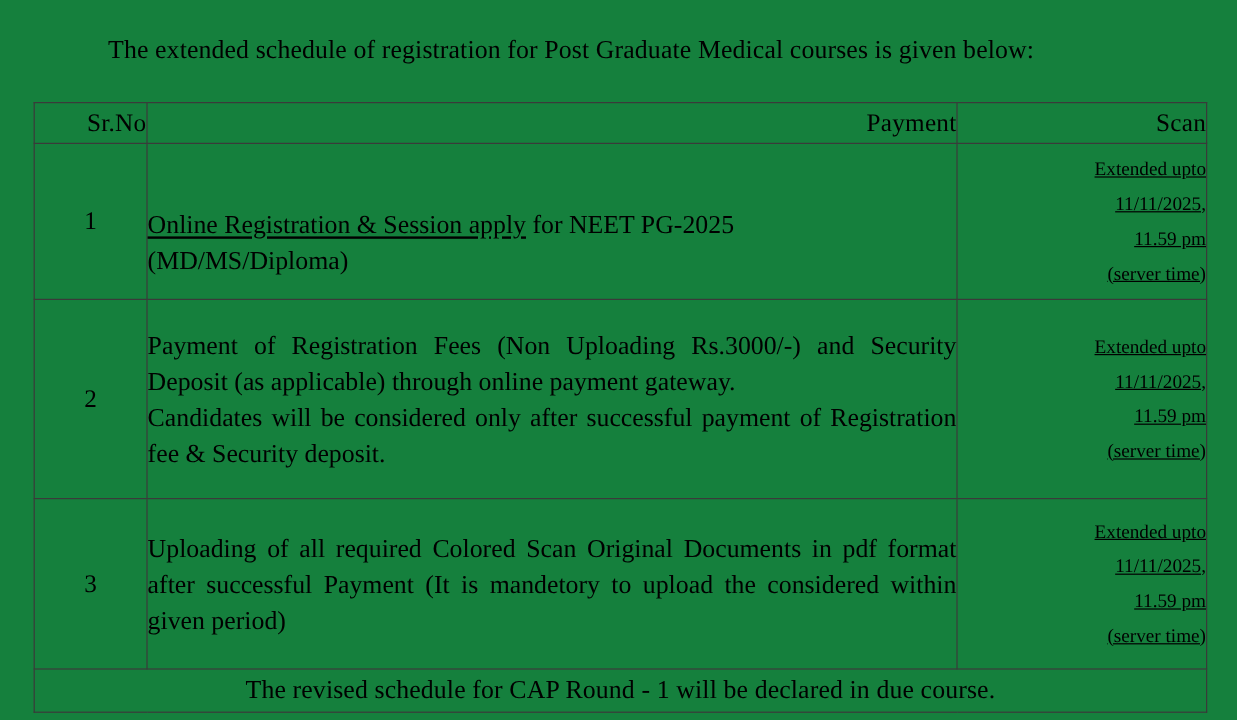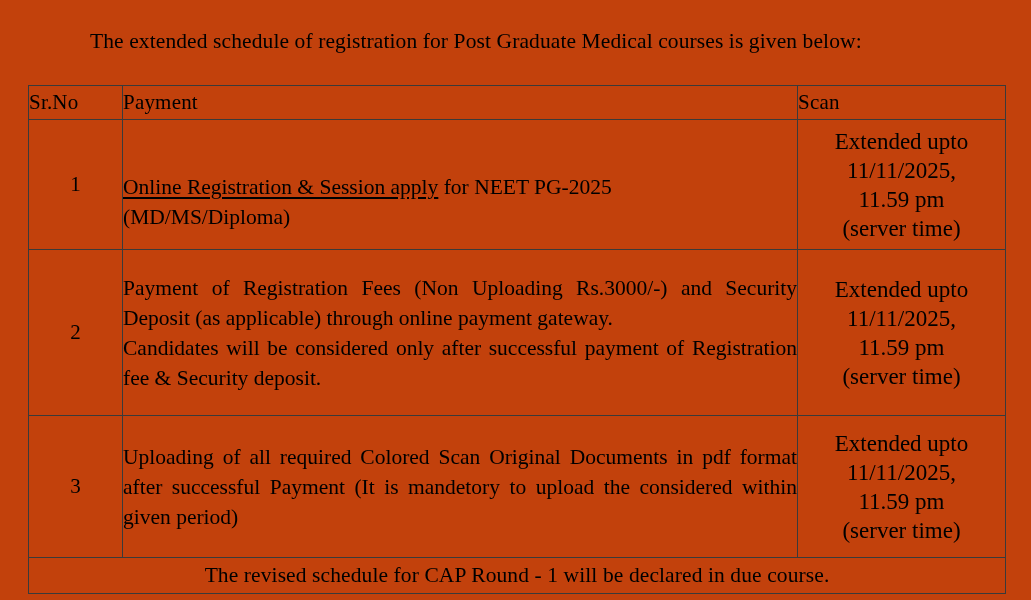--- a/index.html
+++ b/index.html
@@ -11,21 +11,21 @@
     width: 1031px;
     height: 600px;
     font-family: "Liberation Serif", "DejaVu Serif", serif;
     color: #000000;
     overflow: hidden;
   }
   .page {
     position: relative;
     width: 1031px;
     height: 600px;
-    background: #c2410c;
+    background: #15803d;
   }
 
   
   .intro {
     position: absolute;
     left: 28px;
     top: 4px;
     width: 977px;
     font-size: 21.5px;
     line-height: 31px;
@@ -49,21 +49,21 @@
     padding: 0;
     vertical-align: middle;
     font-weight: normal;
   }
   .col-sr   { width: 94px; }
   .col-act  { width: 675px; }
   .col-date { width: 208px; }
 
   
   .hdr-cell {
-    text-align: left;
+    text-align: right;
     font-weight: bold;
     font-size: 21px;
     height: 33px;
     line-height: 33px;
     letter-spacing: 0.2px;
   }
 
   
   .sr-cell {
     text-align: center;
@@ -88,25 +88,26 @@
     text-align-last: left;
     margin-top: 35px;
   }
   u.lnk {
     text-decoration: underline;
     text-underline-offset: 2.5px;
   }
 
   
   .date-cell {
-    text-align: center;
-    font-size: 23px;
+    text-align: right;
+    font-size: 16px;
     line-height: 29px;
     padding: 5px 4px;
     vertical-align: middle;
+    text-decoration: underline;
   }
   .date-cell div { white-space: nowrap; }
 
   
   .foot-cell {
     text-align: center;
     font-weight: bold;
     font-size: 21.5px;
     height: 35px;
     line-height: 35px;

